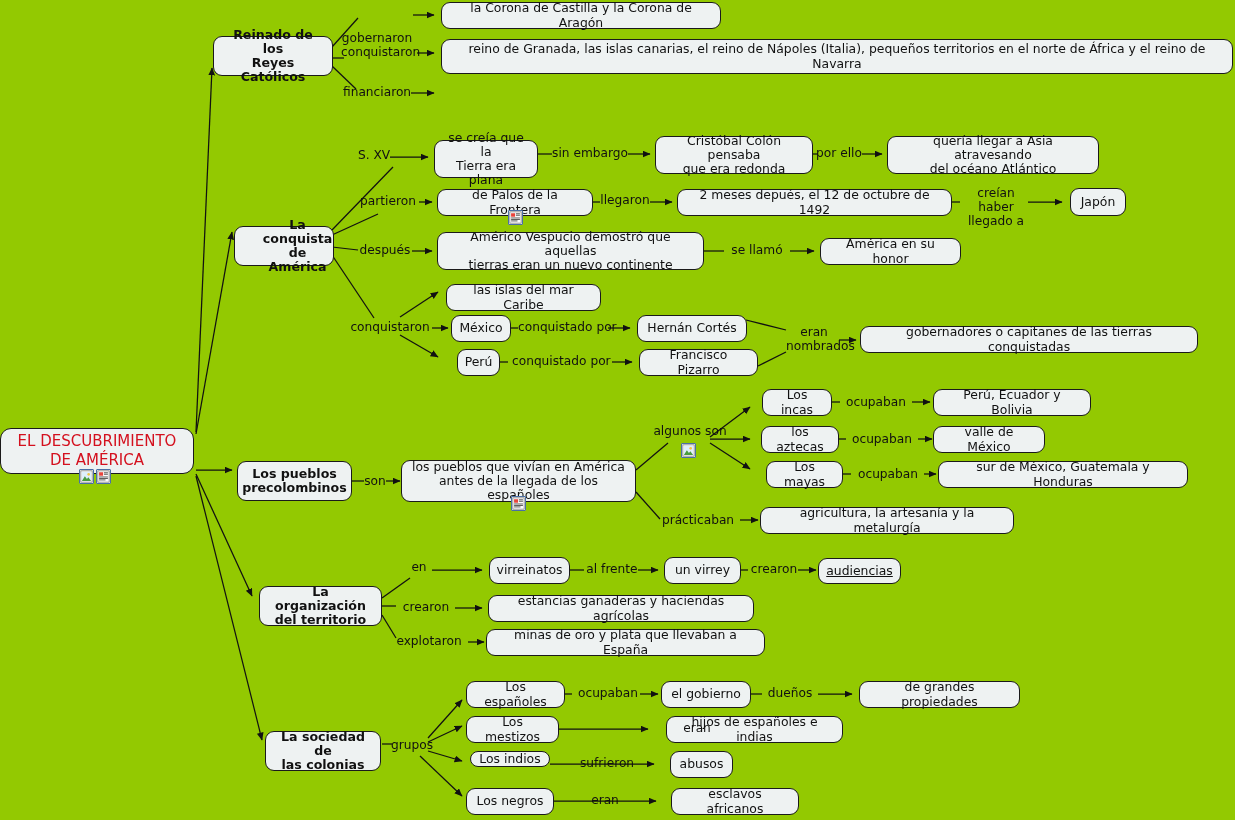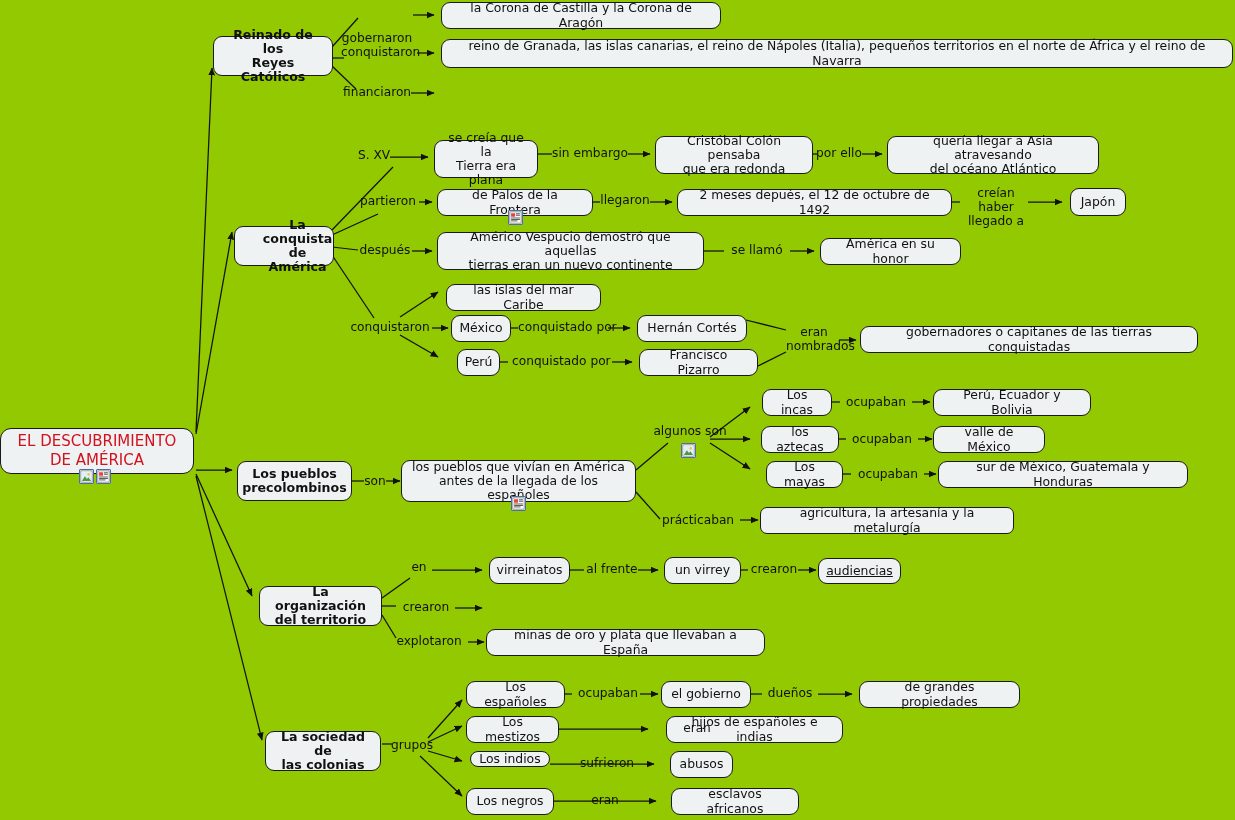--- a/index.html
+++ b/index.html
@@ -207,21 +207,21 @@
   </div>
 
   <div class="node concept" style="left:265px;top:731px;width:116px;height:40px;">
     <span style="white-space:pre-line">La sociedad de
 las colonias</span>
   </div>
 
   <div class="node" style="left:441px;top:2px;width:280px;height:27px;">
     <span>la Corona de Castilla y la Corona de Aragón</span>
   </div>
-  <div class="node" style="left:441px;top:39px;width:792px;height:29px;">
+  <div class="node" style="left:441px;top:39px;width:792px;height:35px;">
     <span>reino de Granada, las islas canarias, el reino de Nápoles (Italia), pequeños territorios en el norte de África y el reino de Navarra</span>
   </div>
 
   <div class="lbl" style="left:341px;top:8px;width:72px;margin-top:24px;">gobernaron</div>
   <div class="lbl" style="left:341px;top:46px;width:78px;">conquistaron</div>
   <div class="lbl" style="left:343px;top:86px;width:68px;">financiaron</div>
 
   <div class="node" style="left:434px;top:140px;width:104px;height:38px;">
     <span style="white-space:pre-line">se creía que la
 Tierra era plana</span>
@@ -344,37 +344,40 @@
   </div>
   <div class="node" style="left:933px;top:389px;width:158px;height:27px;">
     <span>Perú, Ecuador y Bolivia</span>
   </div>
   <div class="node" style="left:933px;top:426px;width:112px;height:27px;">
     <span>valle de México</span>
   </div>
   <div class="node" style="left:938px;top:461px;width:250px;height:27px;">
     <span>sur de  México, Guatemala y Honduras</span>
   </div>
-  <div class="node" style="left:760px;top:507px;width:254px;height:27px;border-radius:7px;">
+  <div class="node" style="left:760px;top:507px;width:254px;height:27px;">
     <span>agricultura, la artesanía y la metalurgía</span>
   </div>
 
   <div class="lbl" style="left:840px;top:396px;width:72px;">ocupaban</div>
   <div class="lbl" style="left:846px;top:433px;width:72px;">ocupaban</div>
   <div class="lbl" style="left:852px;top:468px;width:72px;">ocupaban</div>
   <div class="lbl" style="left:658px;top:514px;width:80px;">prácticaban</div>
 
   <div class="node" style="left:489px;top:557px;width:81px;height:27px;">
     <span>virreinatos</span>
   </div>
   <div class="node" style="left:664px;top:557px;width:77px;height:27px;">
     <span>un virrey</span>
   </div>
   <div class="node" style="left:818px;top:558px;width:83px;height:26px;text-decoration:underline;">
     <span>audiencias</span>
+  </div>
+  <div class="node" style="left:488px;top:595px;width:266px;height:27px;">
+    <span>estancias ganaderas y haciendas agrícolas</span>
   </div>
   <div class="node" style="left:486px;top:629px;width:279px;height:27px;">
     <span>minas de oro y plata que llevaban a España</span>
   </div>
 
   <div class="lbl" style="left:404px;top:561px;width:30px;">en</div>
   <div class="lbl" style="left:583px;top:563px;width:58px;">al frente</div>
   <div class="lbl" style="left:746px;top:563px;width:56px;">crearon</div>
   <div class="lbl" style="left:397px;top:601px;width:58px;">crearon</div>
   <div class="lbl" style="left:393px;top:635px;width:72px;">explotaron</div>

